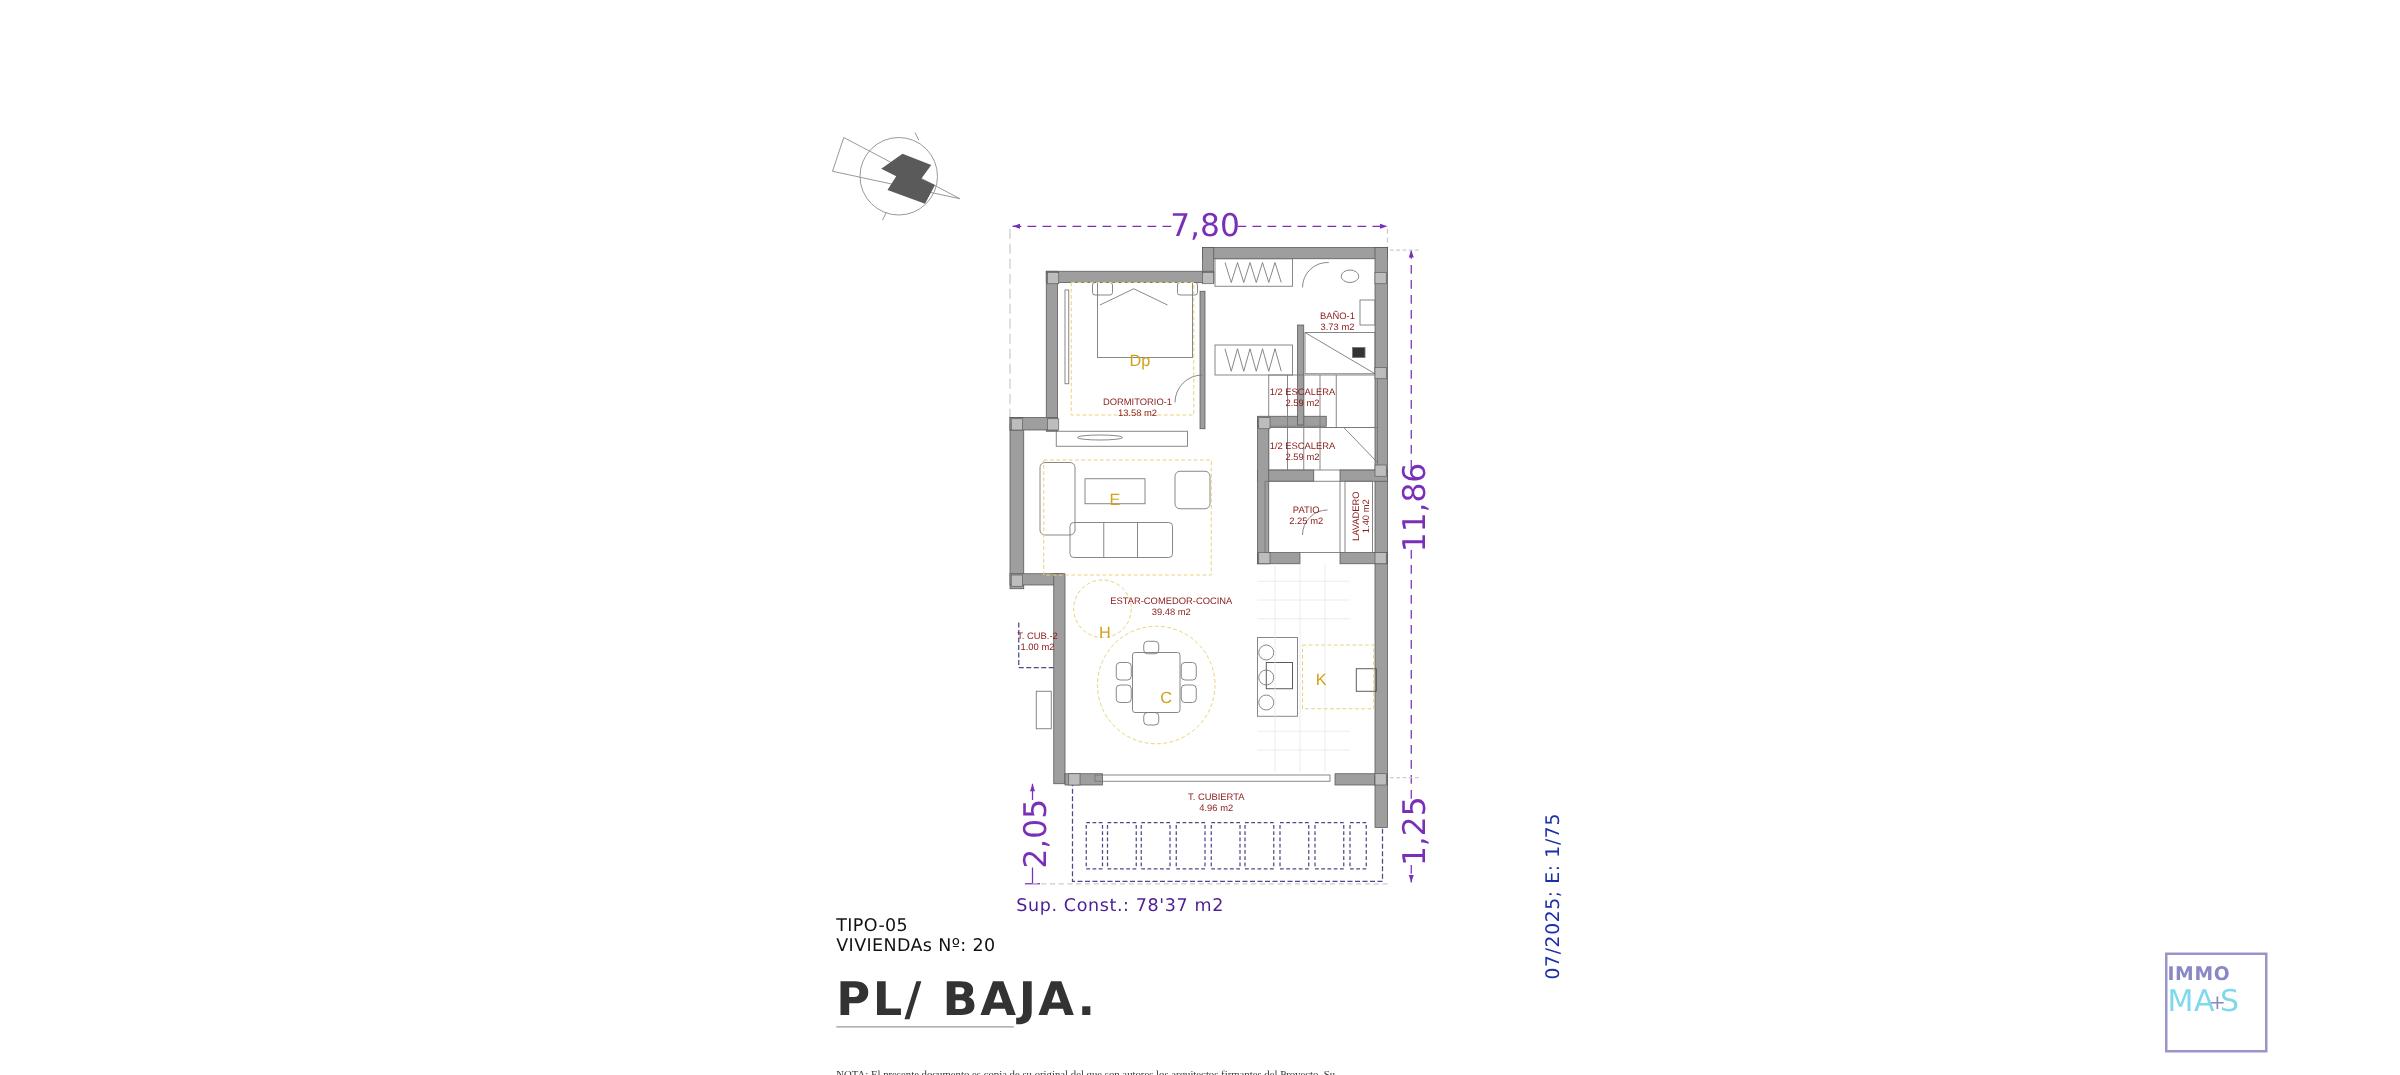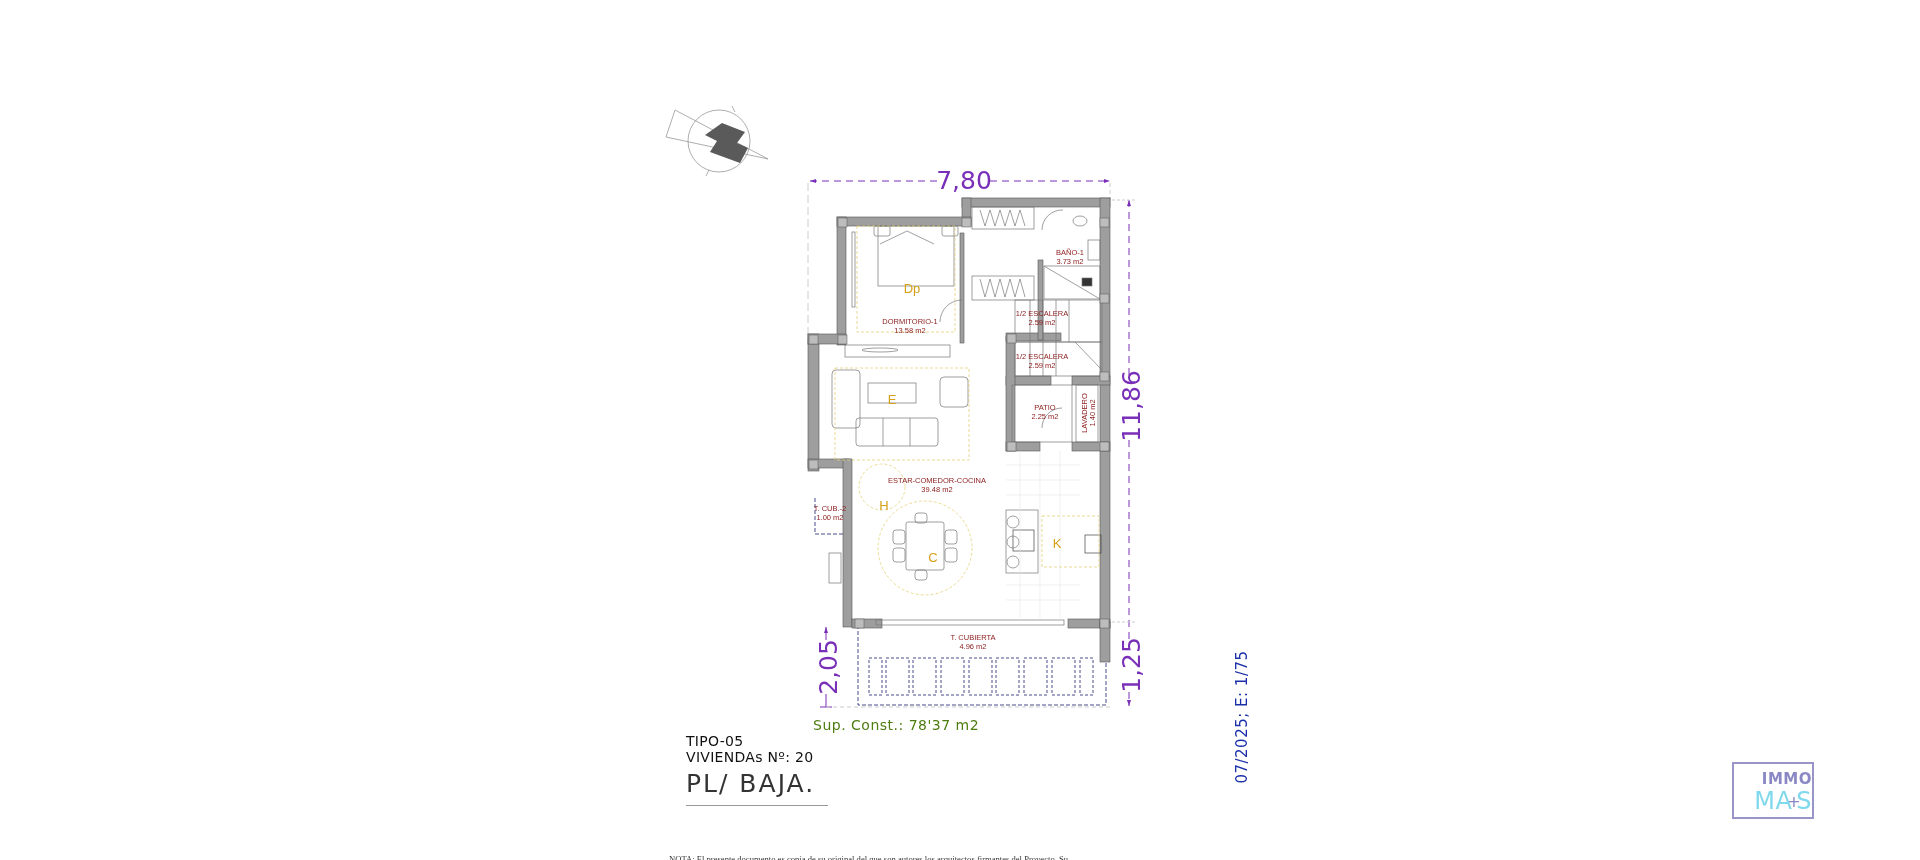--- a/index.html
+++ b/index.html
@@ -1,25 +1,25 @@
 <!DOCTYPE html>
 <html><head>
   <meta charset="utf-8">
   <style>
     html, body { margin:0; padding:0; background:#ffffff; }
     body { width:1920px; height:860px; position:relative; overflow:hidden; font-family:"Liberation Sans", sans-serif; }
     #plan-svg { position:absolute; left:0; top:0; }
-    .title-block { position:absolute; left:686px; top:733px; color:#111; font-family:"DejaVu Sans", sans-serif; }
+    .title-block { position:absolute; left:669px; top:733px; color:#111; font-family:"DejaVu Sans", sans-serif; }
     .t-small { font-size:14px; line-height:16px; letter-spacing:0.3px; }
-    .t-big { font-size:25px; line-height:34px; letter-spacing:2px; font-weight:400; color:#333; margin-top:2px; }
+    .t-big { font-size:37px; line-height:34px; letter-spacing:2px; font-weight:700; color:#333; margin-top:18px; }
     .t-rule { width:142px; border-top:1px solid #999; margin-top:4px; }
     .nota { position:absolute; left:669px; top:854px; width:430px; font-family:"Liberation Serif", serif; font-size:8.6px; line-height:10px; color:#333; }
-    .sup { position:absolute; left:813px; top:717px; font-family:"DejaVu Sans", sans-serif; font-size:14px; color:#4d7c0f; letter-spacing:0.5px; }
+    .sup { position:absolute; left:813px; top:717px; font-family:"DejaVu Sans", sans-serif; font-size:14px; color:#4c1d95; letter-spacing:0.5px; }
     .date-scale { position:absolute; left:1157px; top:708px; transform:rotate(-90deg); transform-origin:center; font-family:"DejaVu Sans", sans-serif; font-size:15px; color:#1a2fa8; white-space:nowrap; width:170px; text-align:center; letter-spacing:0.5px; }
-    .logo { position:absolute; left:1732px; top:762px; width:82px; height:57px; border:2px solid #9a95c9; box-sizing:border-box; text-align:right; }
+    .logo { position:absolute; left:1732px; top:762px; width:82px; height:80px; border:2px solid #9a95c9; box-sizing:border-box; text-align:left; }
     .logo .l1 { font-family:"DejaVu Sans", sans-serif; font-size:15px; font-weight:bold; color:#8a88c4; margin-top:6px; letter-spacing:0.5px; }
     .logo .l2 { font-family:"DejaVu Sans", sans-serif; font-size:24px; font-weight:normal; color:#7fd8ec; line-height:26px; letter-spacing:0.5px; }
     .logo .plus { color:#8a88c4; font-size:16px; position:relative; top:-2px; margin:0 -5px; }
     .room-label { font-family:"Liberation Sans", sans-serif; font-size:7.5px; fill:#8b1a1a; }
     .zone-letter { font-family:"Liberation Sans", sans-serif; font-size:13px; fill:#d4a017; }
     .dim-text { font-family:"DejaVu Sans", sans-serif; fill:#7a2fb8; }
   </style>
 </head>
 <body>
 

